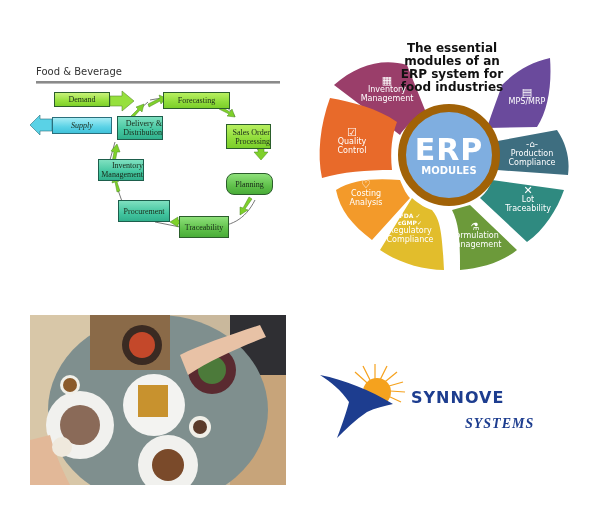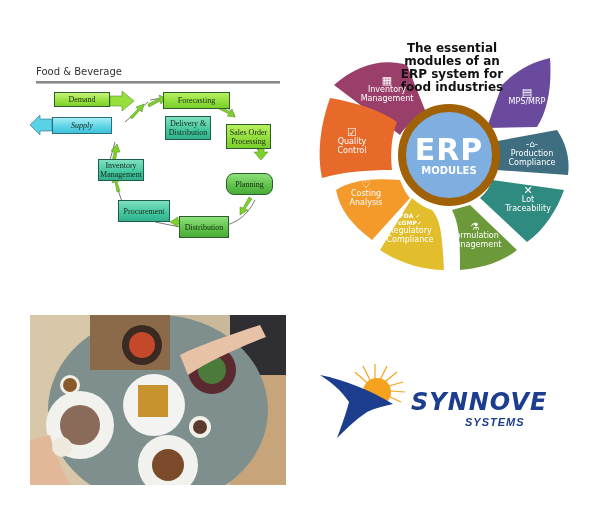--- a/index.html
+++ b/index.html
@@ -3,21 +3,21 @@
 <meta charset="utf-8">
 <style>
   html, body { margin:0; padding:0; background:#ffffff; }
   body { width:600px; height:530px; position:relative; overflow:hidden; font-family:"Liberation Sans", sans-serif; }
   .abs { position:absolute; }
 
   
   #flow { left:30px; top:62px; width:252px; height:185px; }
   #flow .title { position:absolute; left:6px; top:4px; font-size:10px; color:#333; font-family:"DejaVu Sans", sans-serif; }
   #flow .rule { position:absolute; left:6px; top:19px; width:244px; height:2px; background:#8a8a8a; border-bottom:1px solid #bbb; }
-  .fbox { position:absolute; border:1px solid #2b5e2b; display:flex; align-items:center; justify-content:center; text-align:center;
+  .fbox { position:absolute; border:1px solid #2b5e2b; display:flex; align-items:center; justify-content:center; text-align:right;
           font-family:"Liberation Serif", serif; font-size:8px; line-height:9px; color:#1a2a1a; box-sizing:border-box; }
   .g-light { background:linear-gradient(#b8f060,#8fdc3a 60%,#7ccf2a); }
   .g-mid   { background:linear-gradient(#8ee07a,#5fc04a 60%,#49ac38); }
   .g-teal  { background:linear-gradient(#7fe0c0,#43c6a0 60%,#31b08c); border-color:#1d5e4c; }
   .g-cyan  { background:linear-gradient(#a6ecf4,#5ad2e6 60%,#41c2da); border-color:#2a6f7c; }
   .g-demand{ background:linear-gradient(#c8f27a,#96e03c 60%,#7fd02a); }
 
   
   #erp { left:312px; top:30px; width:262px; height:240px; }
   #erp .headline { position:absolute; left:80px; top:12px; width:120px; text-align:center; font-weight:bold; font-size:12px; line-height:13px; color:#111; font-family:"DejaVu Sans", sans-serif; }
@@ -25,22 +25,22 @@
   .erp-center { position:absolute; left:86px; top:74px; width:86px; height:86px; border-radius:50%; background:#7faee0; border:8px solid #a16207;
                 display:flex; flex-direction:column; align-items:center; justify-content:center; color:#fff; font-family:"DejaVu Sans", sans-serif; font-weight:bold; }
   .erp-center .big { font-size:30px; line-height:30px; letter-spacing:1px; }
   .erp-center .small { font-size:10px; line-height:11px; }
 
   
   #photo { left:30px; top:315px; width:256px; height:170px; overflow:hidden; }
 
   
   #logo { left:315px; top:360px; width:260px; height:80px; }
-  .logo-main { position:absolute; left:96px; top:28px; font-family:"DejaVu Sans", sans-serif; font-weight:bold; font-style:italic; font-size:24px; color:#1d3d8f; letter-spacing:1px; }
-  .logo-sub  { position:absolute; left:150px; top:56px; font-family:Liberation Sans, sans-serif; font-weight:bold; font-style:italic; font-size:11px; color:#1d3d8f; letter-spacing:1px; }
+  .logo-main { position:absolute; left:96px; top:28px; font-family:"DejaVu Sans", sans-serif; font-weight:bold; font-size:16px; color:#1d3d8f; letter-spacing:1px; }
+  .logo-sub  { position:absolute; left:150px; top:56px; font-family:Liberation Serif, serif; font-weight:bold; font-style:italic; font-size:14px; color:#1d3d8f; letter-spacing:1px; }
 </style>
 </head>
 <body>
 
 <div id="flow" class="abs">
   <div class="title">Food &amp; Beverage</div>
   <div class="rule"></div>
 
   <svg class="abs" style="left:0;top:0" width="252" height="185">
 
@@ -64,37 +64,37 @@
 
   <div class="fbox g-demand" style="left:24px;top:30px;width:56px;height:15px;">
     <span>Demand</span>
     </div>
   <div class="fbox g-cyan" style="left:22px;top:55px;width:60px;height:17px;font-style:italic;">
     <span>Supply</span>
     </div>
   <div class="fbox g-light" style="left:133px;top:30px;width:67px;height:17px;">
     <span>Forecasting</span>
     </div>
-  <div class="fbox g-teal" style="left:87px;top:54px;width:46px;height:24px;margin-left:48px;">
+  <div class="fbox g-teal" style="left:87px;top:54px;width:46px;height:24px;">
     <span>Delivery &amp; Distribution</span>
     </div>
   <div class="fbox g-light" style="left:196px;top:62px;width:45px;height:25px;">
     <span>Sales Order Processing</span>
     </div>
   <div class="fbox g-teal" style="left:68px;top:97px;width:46px;height:22px;">
     <span>Inventory Management</span>
     </div>
   <div class="fbox g-mid" style="left:196px;top:111px;width:47px;height:22px;border-radius:8px;">
     <span>Planning</span>
     </div>
   <div class="fbox g-teal" style="left:88px;top:138px;width:52px;height:22px;">
     <span>Procurement</span>
     </div>
   <div class="fbox g-mid" style="left:149px;top:154px;width:50px;height:22px;">
-    <span>Distribution</span>
+    <span>Traceability</span>
     </div>
 </div>
 
 <div id="erp" class="abs">
   <svg class="abs" style="left:0;top:0" width="262" height="240">
 
     <path d="M22,55 C45,35 70,28 95,35 L115,85 C100,90 92,98 88,105 Z" fill="#9a3e6a"></path>
     <path d="M190,55 C205,40 220,32 238,28 C240,55 236,80 225,97 L175,98 C178,88 183,75 190,55 Z" fill="#6a4a9c"></path>
     <path d="M180,112 L245,100 C255,115 258,130 256,145 L185,140 C184,130 183,120 180,112 Z" fill="#3e6e80"></path>
     <path d="M180,150 L252,160 C245,180 232,200 215,212 L168,168 C174,163 178,157 180,150 Z" fill="#2f8a80"></path>

